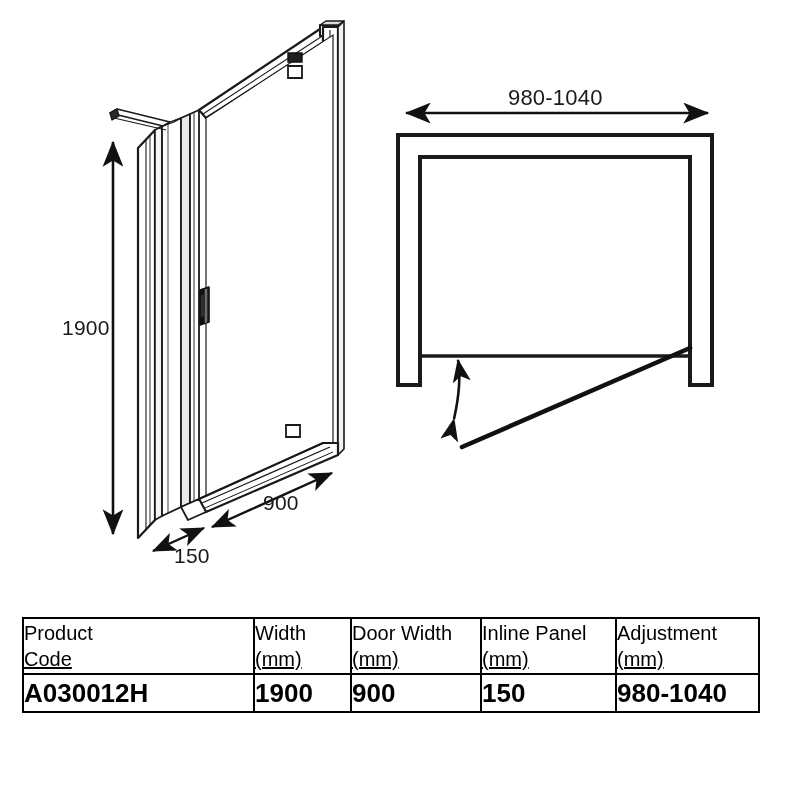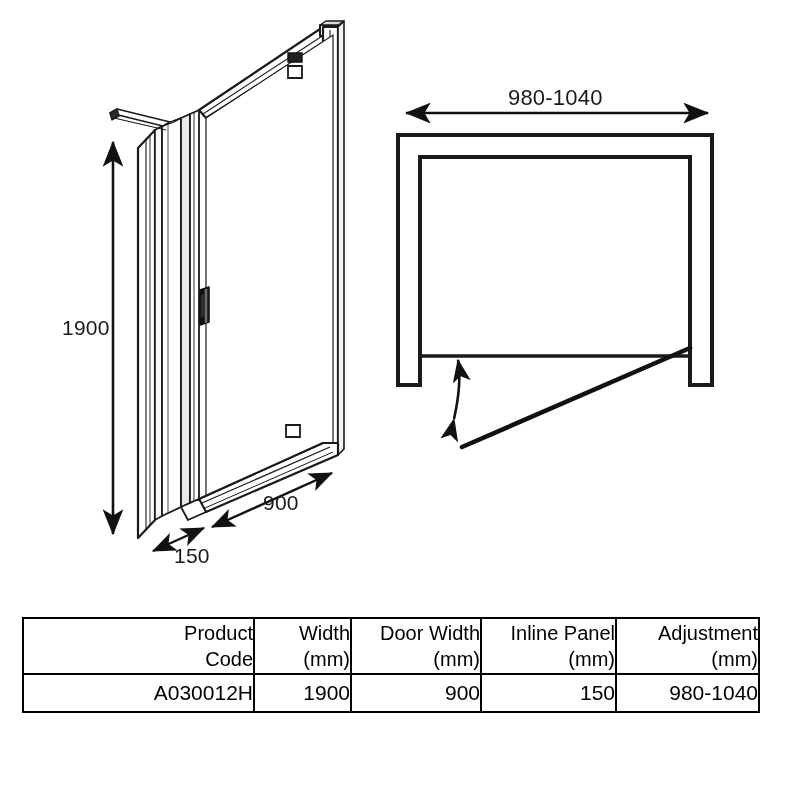--- a/index.html
+++ b/index.html
@@ -53,38 +53,39 @@
     width: 736px;
   }
   table.spec-table {
     border-collapse: collapse;
     width: 736px;
     table-layout: fixed;
   }
   table.spec-table th,
   table.spec-table td {
     border: 2px solid #000000;
-    text-align: right;
+    text-align: left;
     font-family: "Liberation Sans", sans-serif;
     color: #000000;
     font-weight: normal;
     padding: 0;
   }
   table.spec-table th {
     height: 54px;
     font-size: 20px;
     line-height: 26px;
   }
   table.spec-table td {
     height: 36px;
-    font-size: 21px;
+    font-size: 26px;
     line-height: 34px;
+    font-weight: bold;
   }
   .th-l1 { display: block; }
-  .th-l2 { display: block; }
+  .th-l2 { display: block; text-decoration: underline; }
 
   col.c-code   { width: 231px; }
   col.c-height { width: 97px; }
   col.c-door   { width: 130px; }
   col.c-inline { width: 135px; }
   col.c-adjust { width: 143px; }
 </style>
 </head>
 <body>
 

